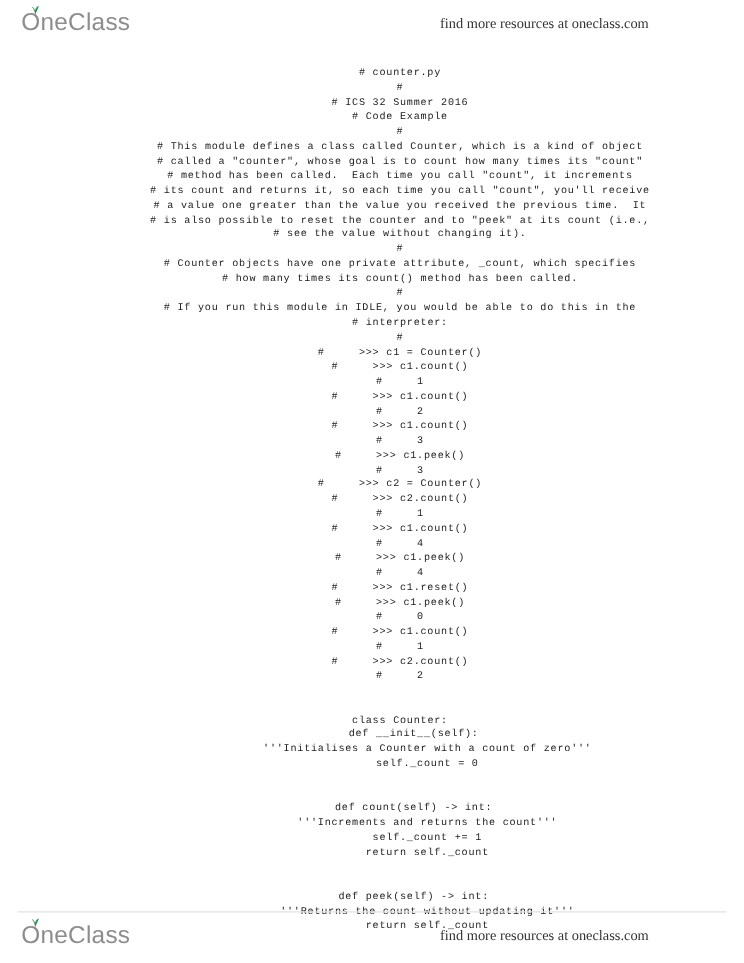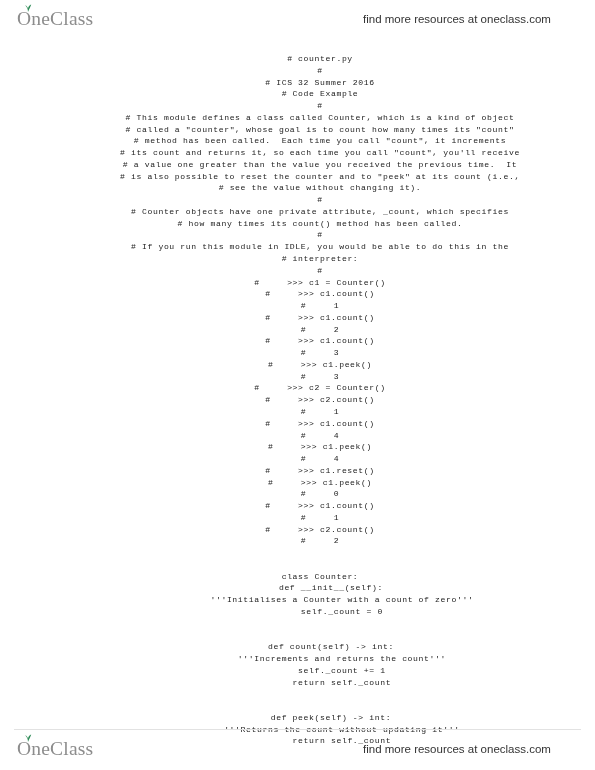--- a/index.html
+++ b/index.html
@@ -26,39 +26,39 @@
   }
   .brand-bar.header { top: 4px; }
   .brand-bar.footer { top: 734px; }
 
   .logo {
     position: relative;
     margin-left: 17px;
     font-size: 19.5px;
     letter-spacing: 0.2px;
     color: #8d8d8d;
-    font-family: Liberation Serif, serif;
+    font-family: Liberation Sans, sans-serif;
     font-weight: 400;
     line-height: 1;
     white-space: nowrap;
   }
   .logo .sprout {
     position: absolute;
     left: 6px;
     top: -5px;
     width: 10px;
     height: 8px;
   }
 
   .tagline {
     position: absolute;
-    left: 363px;
+    left: 352px;
     font-size: 11.5px;
     color: #333333;
-    font-family: Liberation Sans, sans-serif;
+    font-family: Liberation Serif, serif;
     white-space: nowrap;
   }
 
   .footer-rule {
     position: absolute;
     left: 14px;
     top: 729px;
     width: 567px;
     height: 1px;
     background: #e2e2e2;

